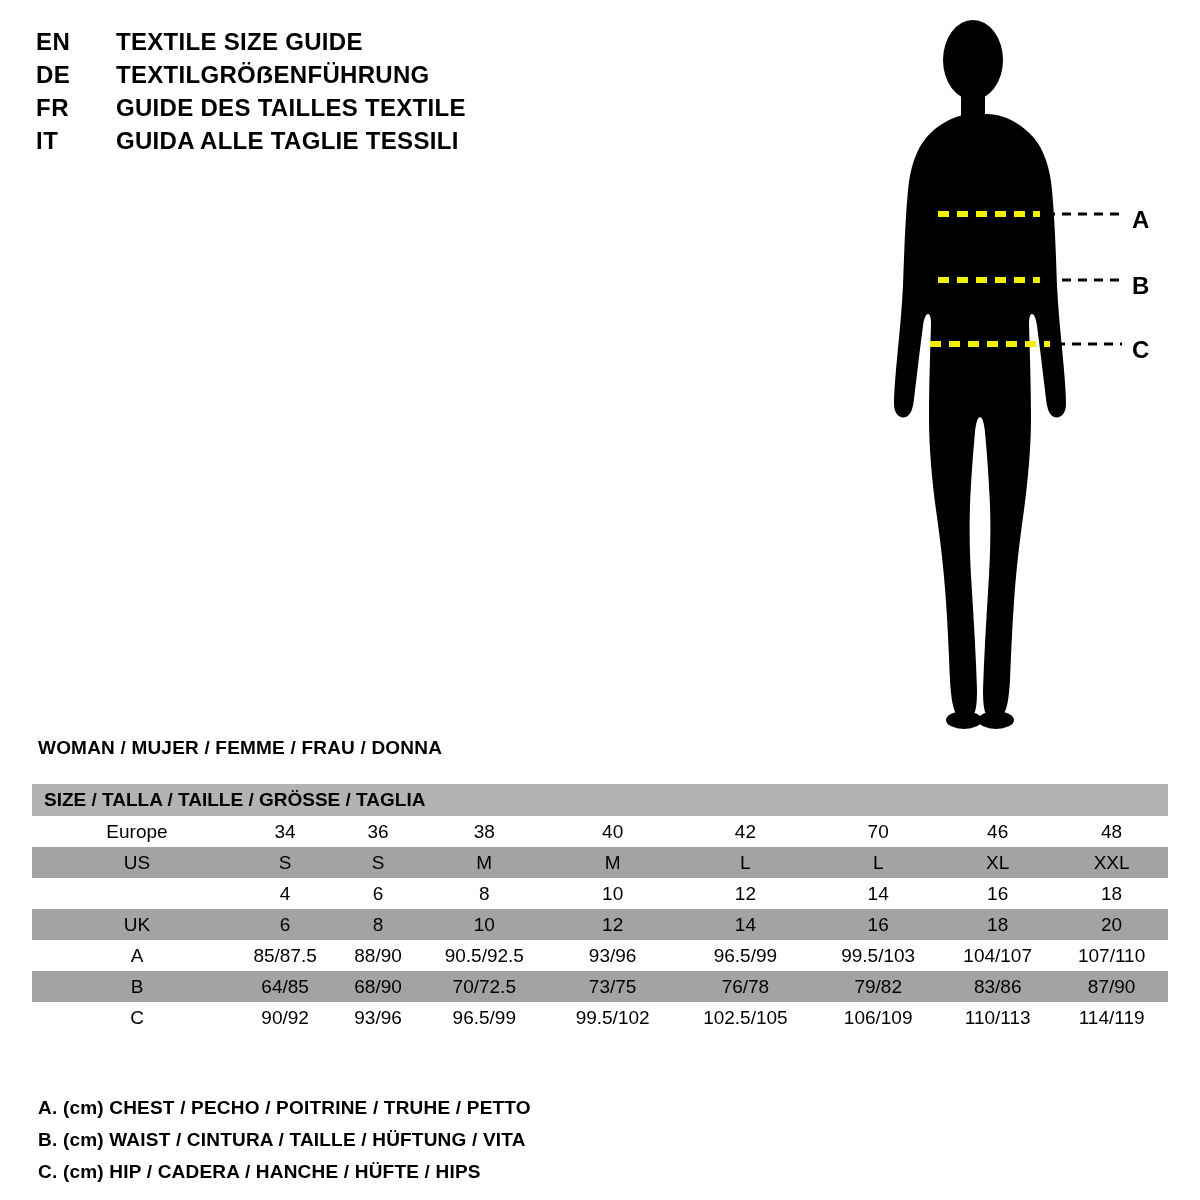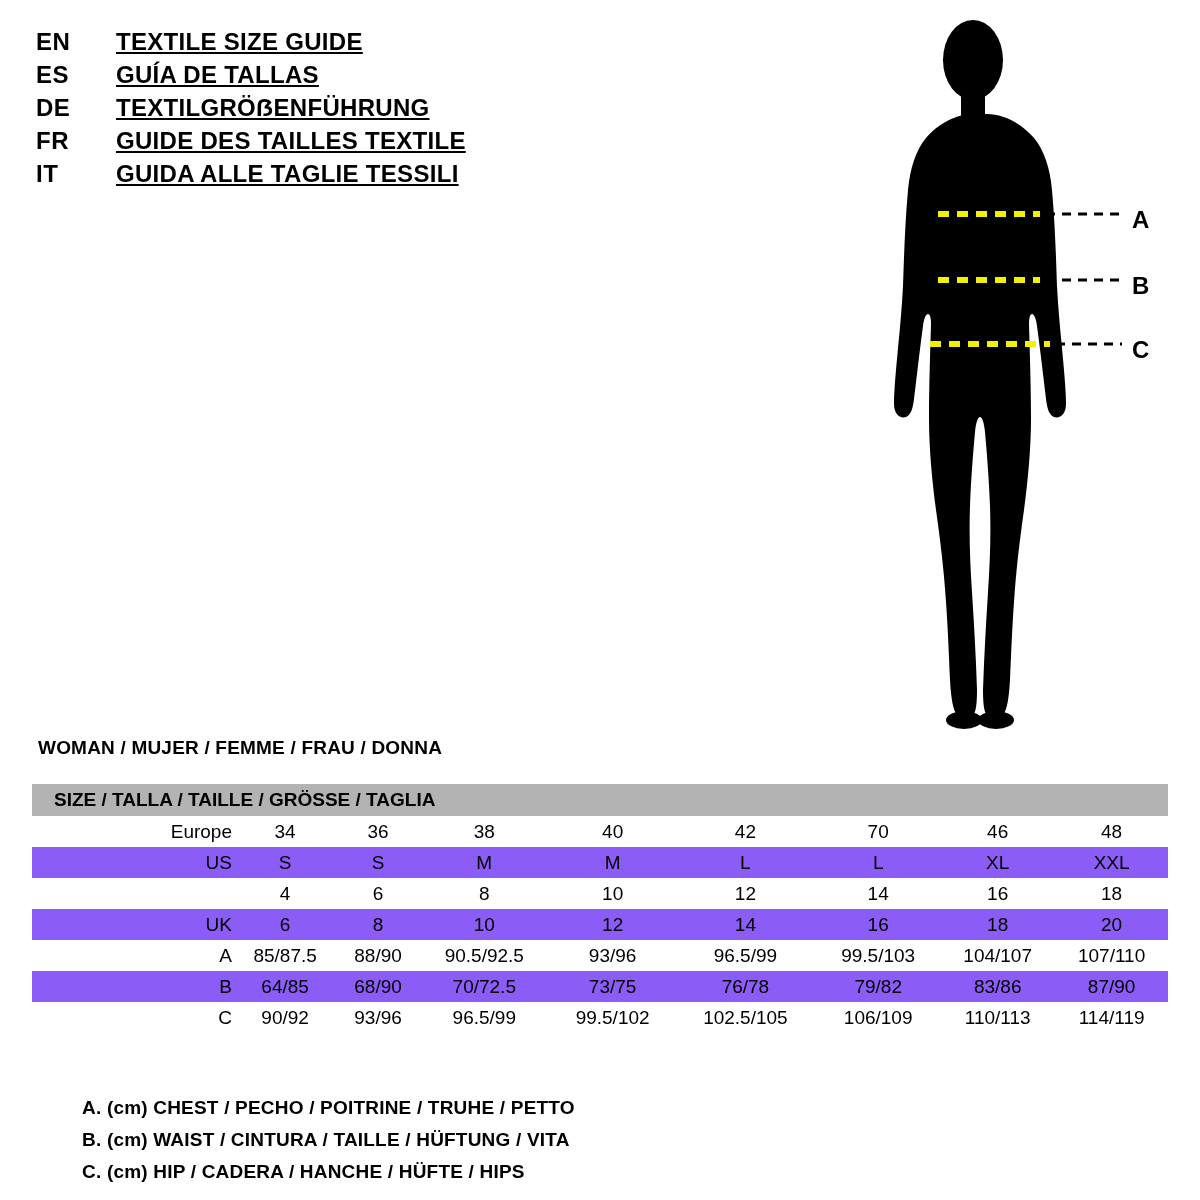--- a/index.html
+++ b/index.html
@@ -39,21 +39,20 @@
     font-size: 24px;
     font-weight: bold;
     letter-spacing: 0.5px;
     color: #000;
   }
   .title-text {
     font-size: 24px;
     font-weight: bold;
     letter-spacing: 0.3px;
     white-space: nowrap;
-    text-decoration: underline;
   }
 
   
   .figure-wrap {
     position: absolute;
     left: 860px;
     top: 18px;
     width: 330px;
     height: 720px;
   }
@@ -89,65 +88,60 @@
     font-size: 19px;
   }
   .size-table td, .size-table th {
     padding: 0;
     height: 31px;
     text-align: center;
     font-weight: normal;
     vertical-align: middle;
   }
   .size-table .rowhead {
-    text-align: right;
+    text-align: center;
     padding-left: 10px;
     width: 190px;
   }
   .row-header-band td {
     background: #b3b3b3;
     text-align: left;
-    padding-left: 22px;
+    padding-left: 12px;
     font-weight: bold;
     font-size: 19px;
     height: 32px;
   }
   .row-light td { background: #ffffff; }
-  .row-shade td { background: #8b5cf6; }
+  .row-shade td { background: #a3a3a3; }
 
   
   .footnotes {
     position: absolute;
     left: 38px;
     top: 1092px;
     width: 700px;
   }
   .footnote {
     font-size: 19px;
     font-weight: bold;
     letter-spacing: 0.2px;
     height: 32px;
     line-height: 32px;
     white-space: nowrap;
-    margin-left: 44px;
   }
 </style>
 </head>
 <body>
 
 <div class="page">
 
   <div class="titles">
     <div class="title-row">
       <div class="title-lang">EN</div>
       <div class="title-text">TEXTILE SIZE GUIDE</div>
-    </div>
-    <div class="title-row">
-      <div class="title-lang">ES</div>
-      <div class="title-text">GUÍA DE TALLAS</div>
     </div>
     <div class="title-row">
       <div class="title-lang">DE</div>
       <div class="title-text">TEXTILGRÖẞENFÜHRUNG</div>
     </div>
     <div class="title-row">
       <div class="title-lang">FR</div>
       <div class="title-text">GUIDE DES TAILLES TEXTILE</div>
     </div>
     <div class="title-row">

